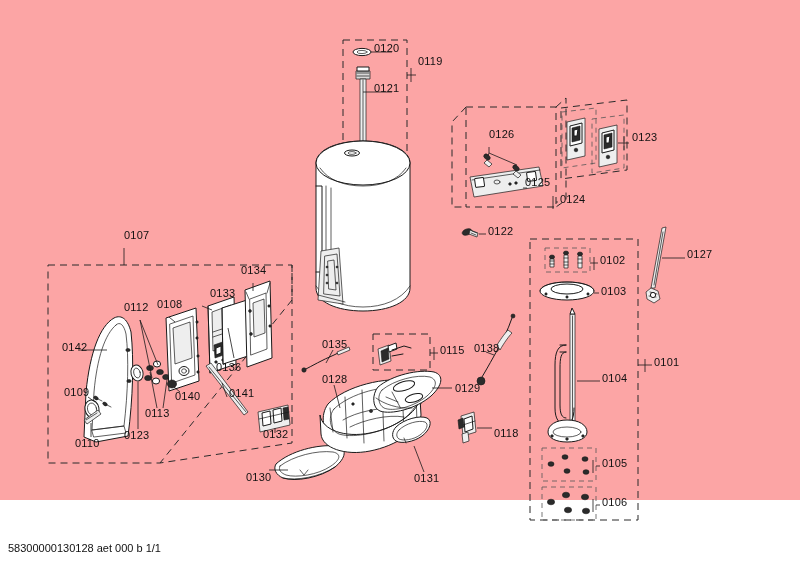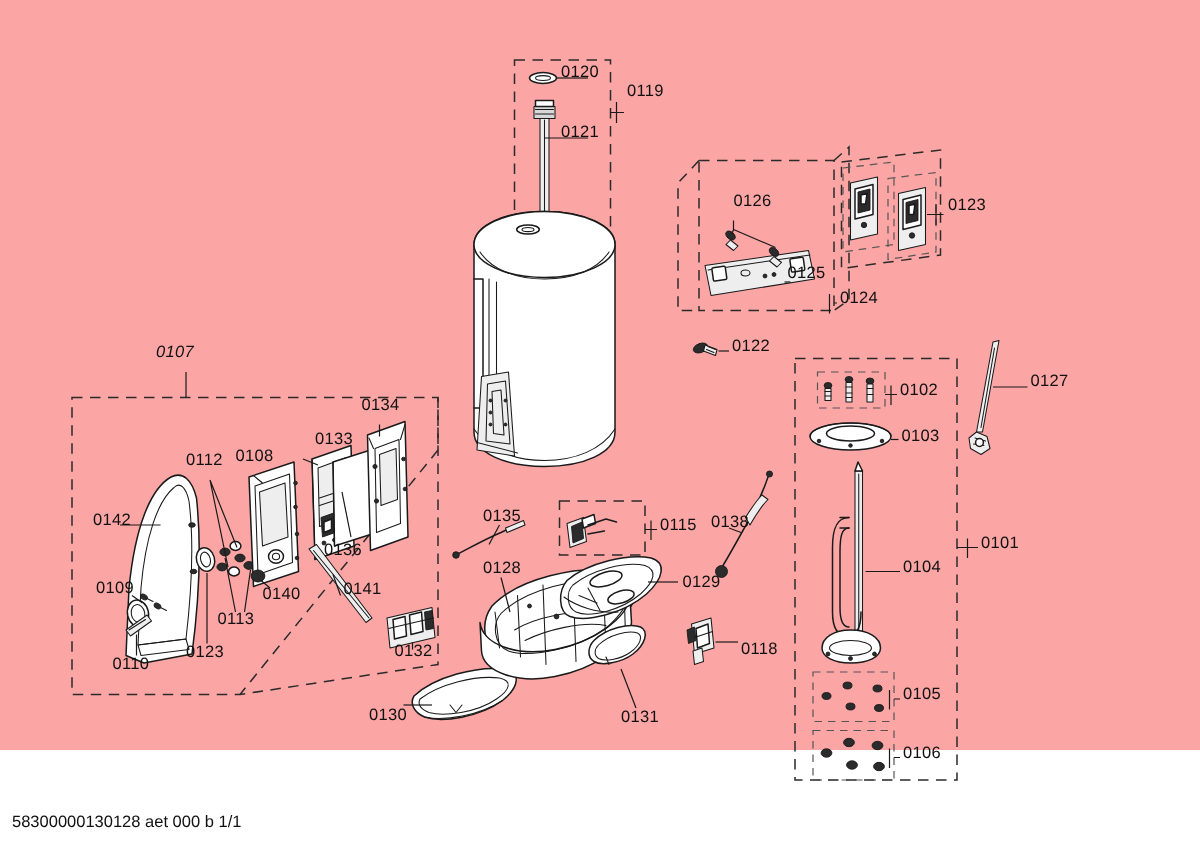--- a/index.html
+++ b/index.html
@@ -456,21 +456,21 @@
 
 <div class="lbl" style="left:374px;top:43px;">0120</div>
 <div class="lbl" style="left:418px;top:56px;">0119</div>
 <div class="lbl" style="left:374px;top:83px;">0121</div>
 <div class="lbl" style="left:489px;top:129px;">0126</div>
 <div class="lbl" style="left:632px;top:132px;">0123</div>
 <div class="lbl" style="left:525px;top:177px;">0125</div>
 <div class="lbl" style="left:560px;top:194px;">0124</div>
 <div class="lbl" style="left:488px;top:226px;">0122</div>
 <div class="lbl" style="left:687px;top:249px;">0127</div>
-<div class="lbl" style="left:104px;top:230px;font-style:italic;">0107</div>
+<div class="lbl" style="left:124px;top:230px;">0107</div>
 <div class="lbl" style="left:600px;top:255px;">0102</div>
 <div class="lbl" style="left:241px;top:265px;">0134</div>
 <div class="lbl" style="left:601px;top:286px;">0103</div>
 <div class="lbl" style="left:190px;top:288px;padding-left:20px;">0133</div>
 <div class="lbl" style="left:124px;top:302px;">0112</div>
 <div class="lbl" style="left:157px;top:299px;">0108</div>
 <div class="lbl" style="left:216px;top:362px;">0136</div>
 <div class="lbl" style="left:62px;top:342px;">0142</div>
 <div class="lbl" style="left:322px;top:339px;">0135</div>
 <div class="lbl" style="left:440px;top:345px;">0115</div>

